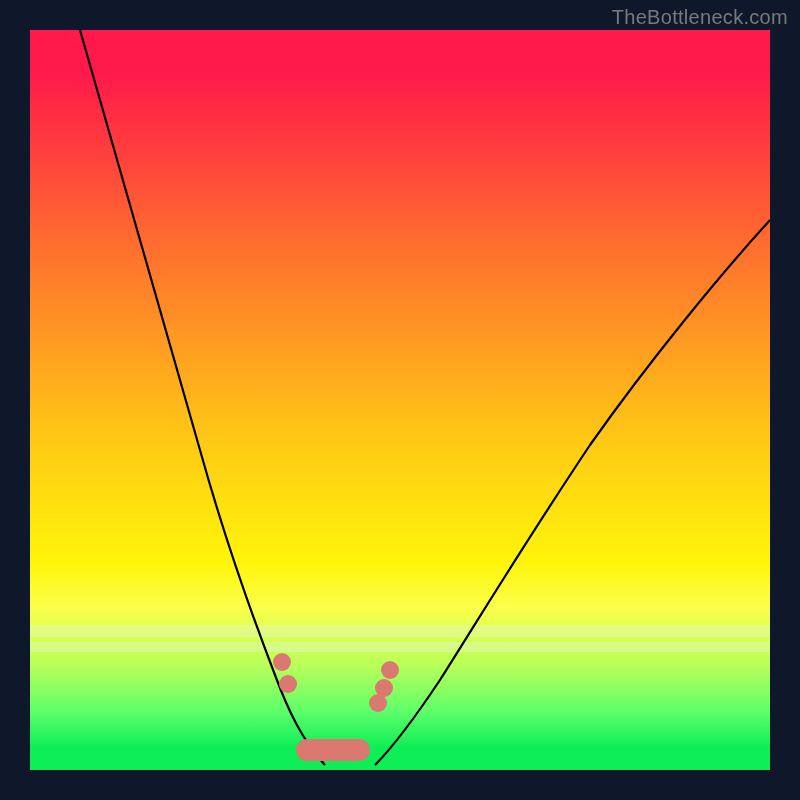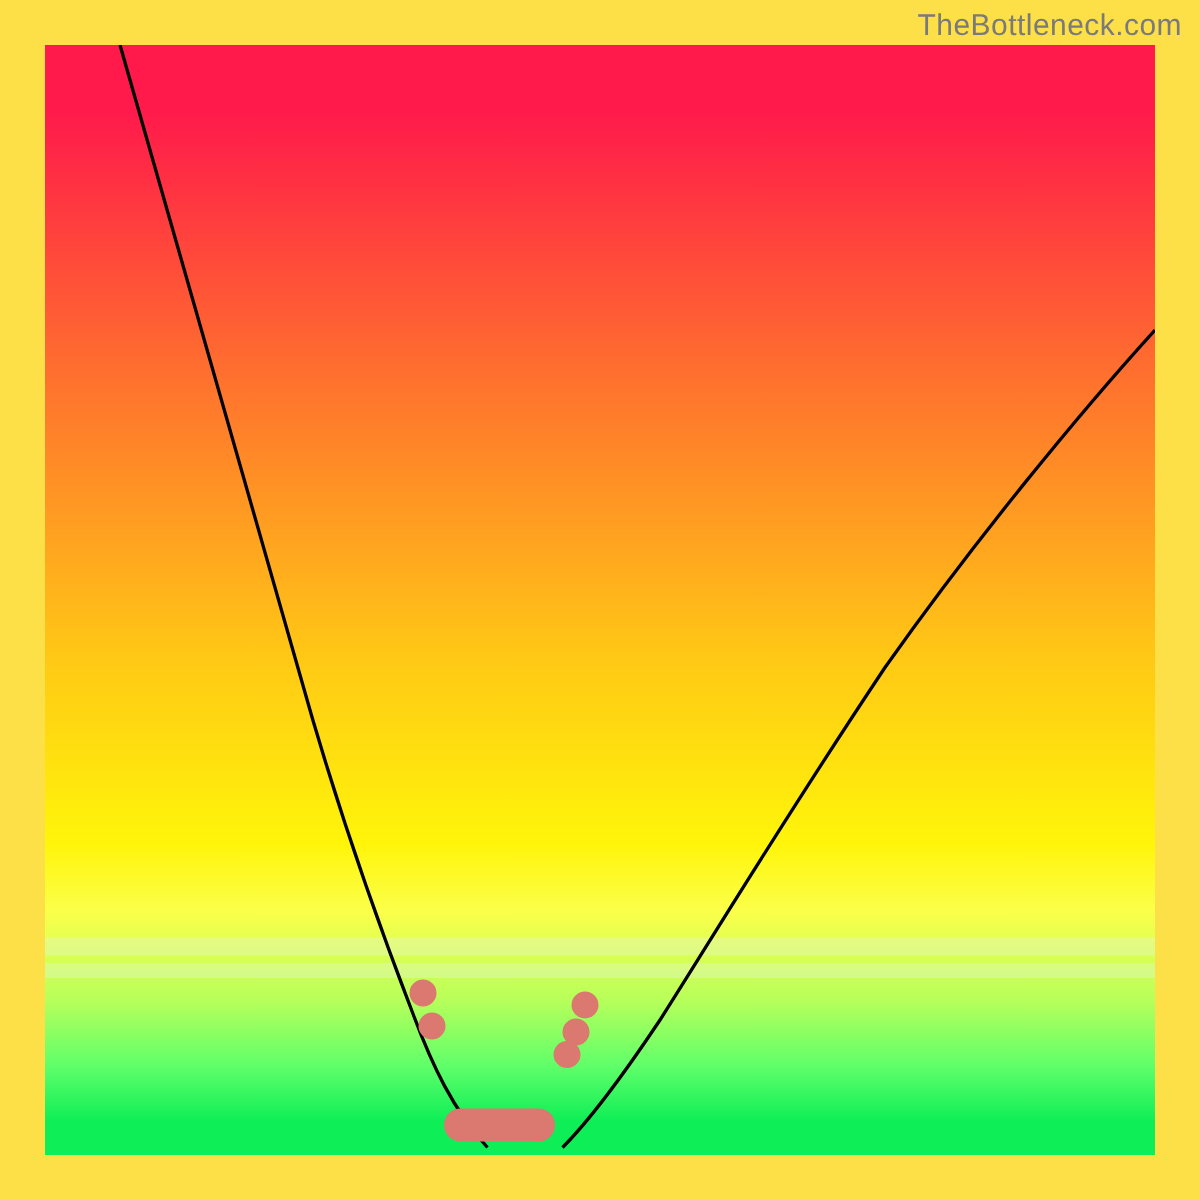--- a/index.html
+++ b/index.html
@@ -8,21 +8,21 @@
     width: 800px;
     height: 800px;
     background: #000;
     overflow: hidden;
     font-family: Arial, Helvetica, sans-serif;
   }
   .outer {
     position: relative;
     width: 800px;
     height: 800px;
-    background: #fde047;
+    background: #0f172a;
   }
   .plot {
     position: absolute;
     left: 30px;
     top: 30px;
     width: 740px;
     height: 740px;
     background: linear-gradient(
       to bottom,
       #ff1a4b 0%,

